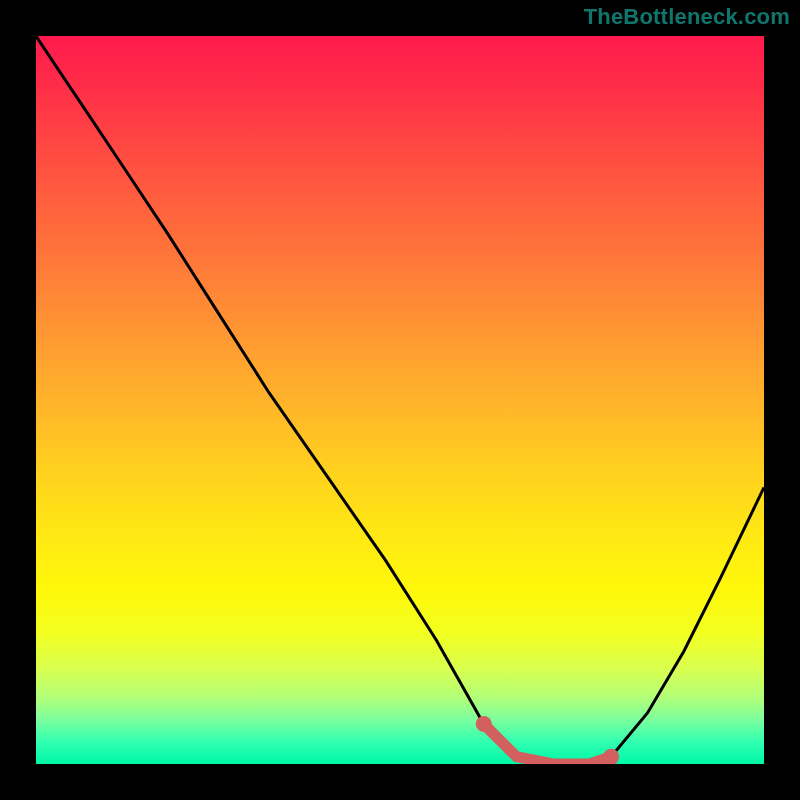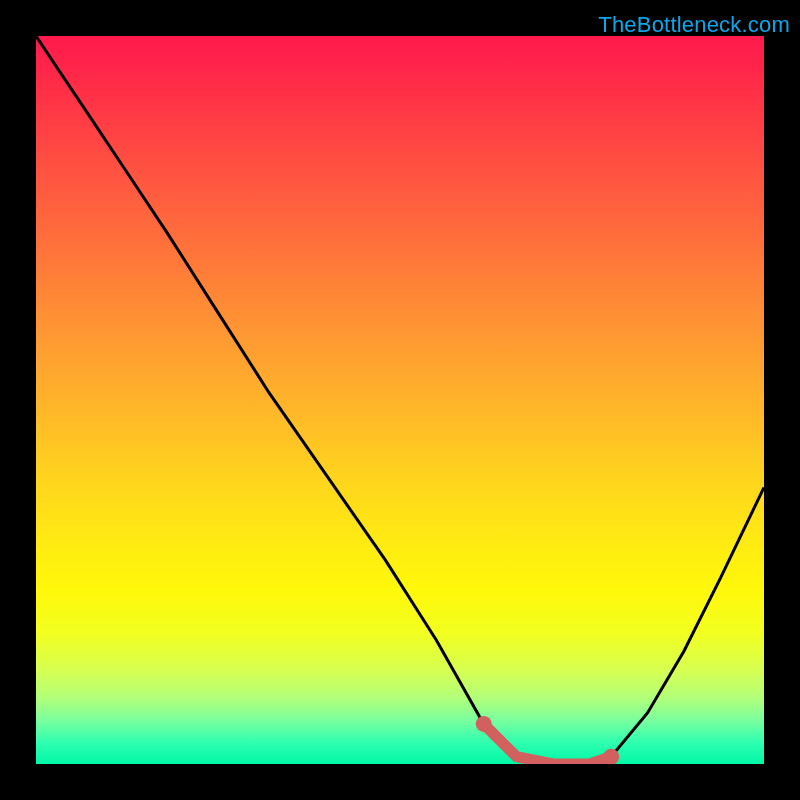--- a/index.html
+++ b/index.html
@@ -12,26 +12,26 @@
     font-family: Arial, Helvetica, sans-serif;
   }
   .frame {
     position: relative;
     width: 800px;
     height: 800px;
     background: #000;
   }
   .attribution {
     position: absolute;
-    top: 12px;
+    top: 4px;
     right: 10px;
-    color: #0ea5e9;
+    color: #0f766e;
     font-size: 22px;
     letter-spacing: 0.2px;
-    font-weight: 400;
+    font-weight: 700;
   }
   
   .plot-area {
     position: absolute;
     left: 36px;
     top: 36px;
     width: 728px;   
     height: 728px;  
     overflow: hidden;
   }

